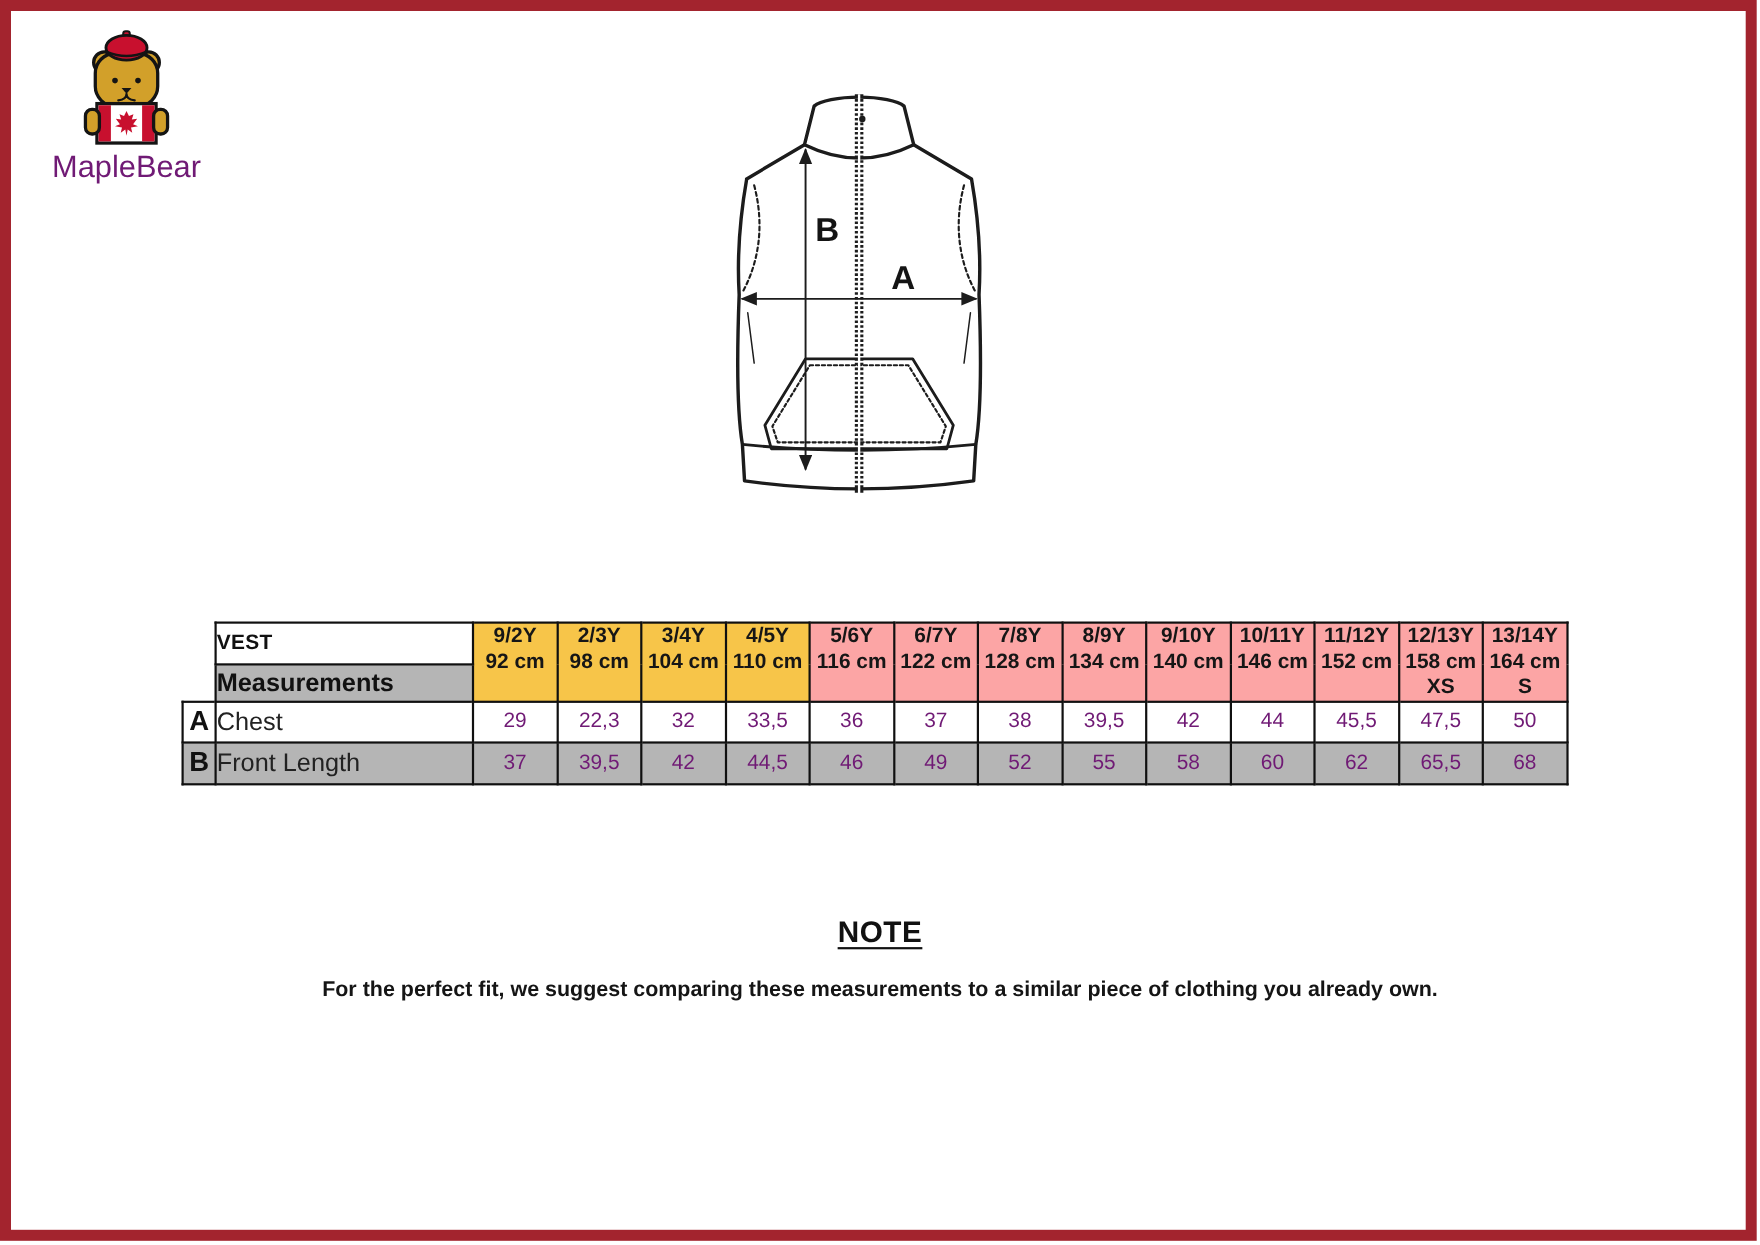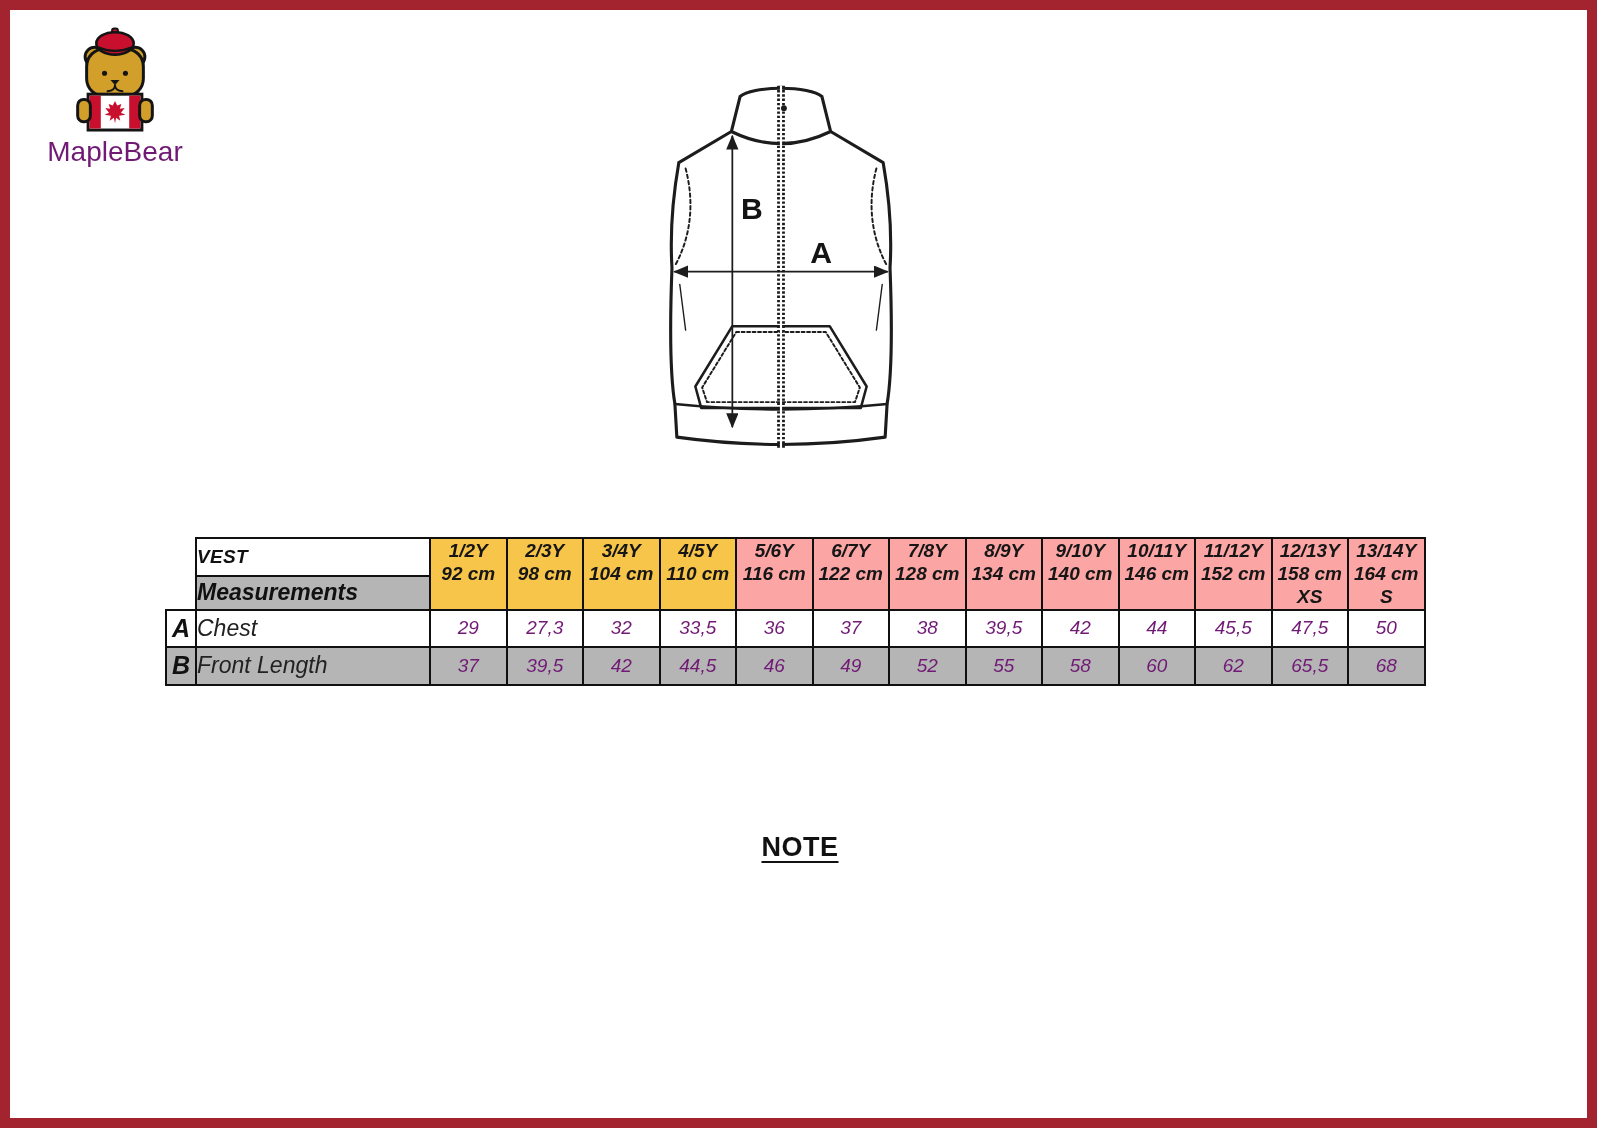--- a/index.html
+++ b/index.html
@@ -15,22 +15,22 @@
   
   .logo{position:absolute;left:40px;top:24px;width:150px;text-align:center;}
   .logo svg{display:block;margin:0 auto;}
   .logo-text{font-size:28px;font-weight:400;color:#701a75;margin-top:0px;letter-spacing:0px;}
 
   
   .vest{position:absolute;left:635px;top:64px;width:292px;height:392px;}
 
   
   table.size-table{
-    position:absolute;left:165px;top:537px;
-    border-collapse:collapse;table-layout:fixed;font-style:italic;
+    position:absolute;left:165px;top:565px;
+    border-collapse:collapse;table-layout:fixed;
   }
   .size-table td{border:2px solid #101010;box-sizing:border-box;padding:0;}
   .size-table td.ghost{border:none;background:transparent;}
   .c-vest{
     height:37px;font-size:19px;font-weight:bold;padding-left:7px;
     background:#ffffff;vertical-align:middle;letter-spacing:.3px;
   }
   .c-meas{
     height:32px;font-size:23px;font-weight:bold;padding-left:7px;
     background:#B5B5B5;vertical-align:middle;
@@ -149,21 +149,21 @@
       <col style="width: 76.5px;">
       <col style="width: 76.5px;">
       <col style="width: 76.5px;">
       <col style="width: 76.5px;">
     </colgroup>
   <tbody>
     <tr>
       <td class="ghost"></td>
       <td class="c-vest">VEST</td>
     <td class="c-size bright" rowspan="2">
-          <div>1/2Y</div>
+          <div>9/2Y</div>
           <div>92 cm</div>
         </td>
         <td class="c-size bright" rowspan="2">
           <div>2/3Y</div>
           <div>98 cm</div>
         </td>
         <td class="c-size bright" rowspan="2">
           <div>3/4Y</div>
           <div>104 cm</div>
         </td>
@@ -211,21 +211,21 @@
         </td>
       </tr>
     <tr>
       <td class="ghost"></td>
       <td class="c-meas">Measurements</td>
     </tr>
     <tr class="row-a">
       <td class="c-key">A</td>
       <td class="c-label">Chest</td>
     <td class="c-val">29</td>
-        <td class="c-val">27,3</td>
+        <td class="c-val">22,3</td>
         <td class="c-val">32</td>
         <td class="c-val">33,5</td>
         <td class="c-val">36</td>
         <td class="c-val">37</td>
         <td class="c-val">38</td>
         <td class="c-val">39,5</td>
         <td class="c-val">42</td>
         <td class="c-val">44</td>
         <td class="c-val">45,5</td>
         <td class="c-val">47,5</td>
@@ -247,14 +247,15 @@
         <td class="c-val">62</td>
         <td class="c-val">65,5</td>
         <td class="c-val">68</td>
       </tr>
   </tbody>
 </table>
 
 <div class="note">
   <span class="note-title">NOTE</span>
   <div class="note-lines">
+    <div class="note-line">For the perfect fit, we suggest comparing these measurements to a similar piece of clothing you already own.</div>
   </div>
 </div>
 
 </body></html>

